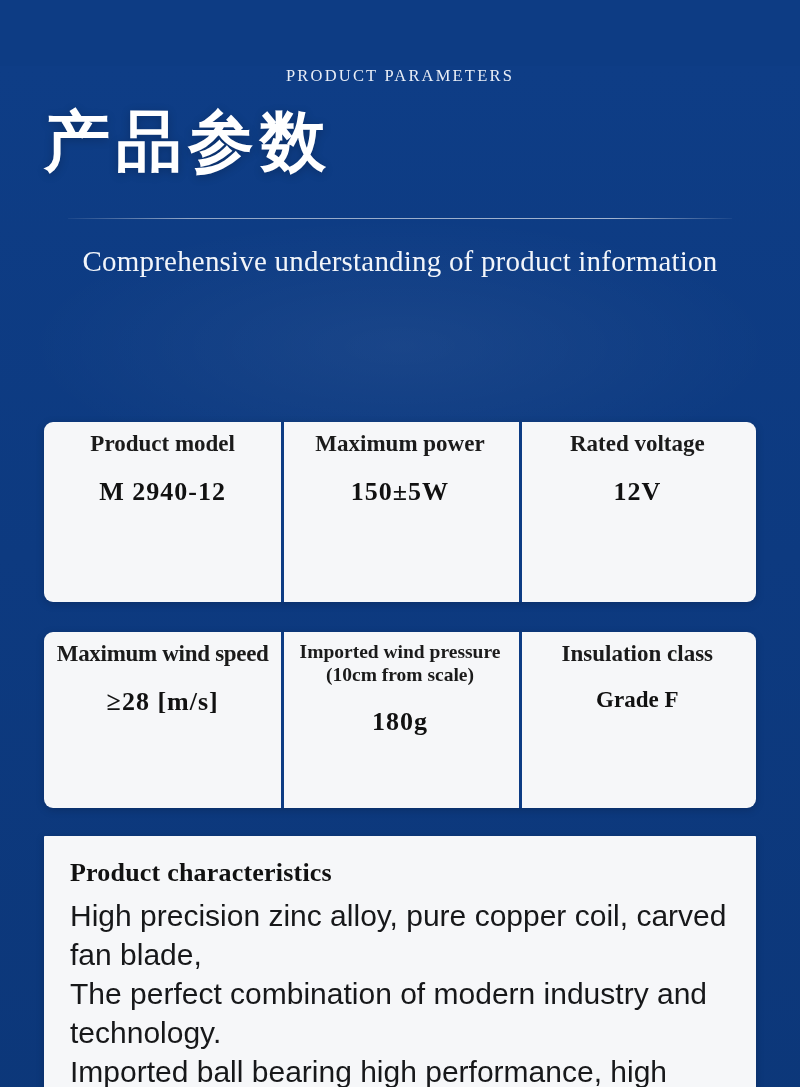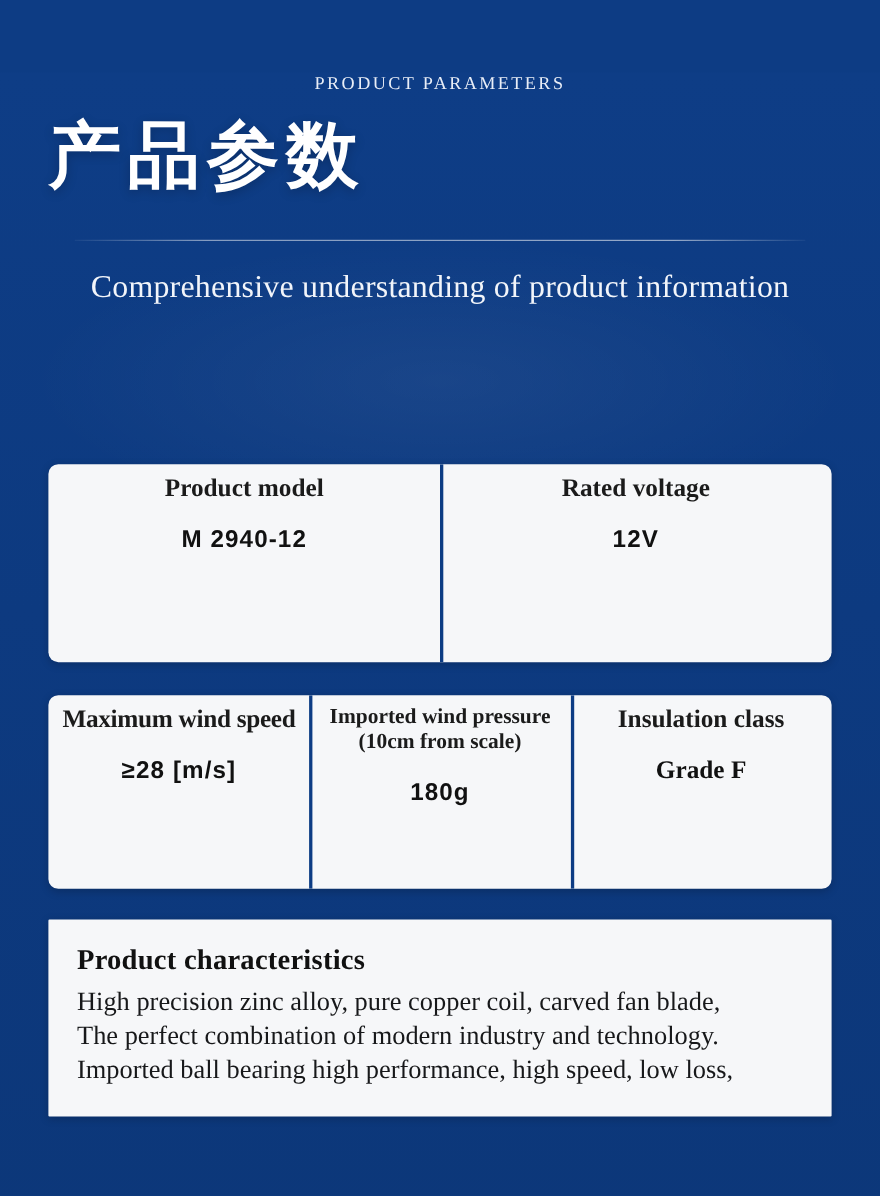--- a/index.html
+++ b/index.html
@@ -105,23 +105,23 @@
     font-size: 23px;
     text-align: center;
     line-height: 1.2;
   }
   .spec-label.small { font-size: 19.5px; }
   .spec-label.tight { letter-spacing: -0.3px; }
 
   .spec-value {
     margin-top: 20px;
     color: #111111;
-    font-family: Liberation Sans, sans-serif;
-    font-weight: 700;
-    font-size: 22px;
+    font-family: Liberation Serif, serif;
+    font-weight: 700;
+    font-size: 26px;
     letter-spacing: 1px;
     text-align: center;
   }
   .spec-value.serif {
     font-family: "Liberation Serif", serif;
     font-weight: 700;
     font-size: 23px;
     letter-spacing: 0;
   }
 
@@ -139,22 +139,22 @@
     font-weight: 700;
     font-size: 26px;
     letter-spacing: 0.2px;
   }
 
   .char-lines {
     margin-top: 8px;
   }
   .char-line {
     color: #17181a;
-    font-family: Liberation Serif, serif;
-    font-size: 24px;
+    font-family: Liberation Sans, sans-serif;
+    font-size: 30px;
     line-height: 1.3;
   }
 </style>
 </head>
 <body>
 
 <div class="page">
   <div class="glow"></div>
 
   <div class="eyebrow">PRODUCT PARAMETERS</div>
@@ -162,20 +162,24 @@
   <div class="headline">产品参数</div>
 
   <div class="rule"></div>
 
   <div class="subtitle">Comprehensive understanding of product information</div>
 
   <div class="spec-row first">
     <div class="spec-cell">
       <div class="spec-label">Product model</div>
       <div class="spec-value">M 2940-12</div>
+    </div>
+    <div class="spec-cell">
+      <div class="spec-label">Maximum power</div>
+      <div class="spec-value">150±5W</div>
     </div>
     <div class="spec-cell">
       <div class="spec-label">Rated voltage</div>
       <div class="spec-value">12V</div>
     </div>
   </div>
 
   <div class="spec-row second">
     <div class="spec-cell">
       <div class="spec-label tight">Maximum wind speed</div>

